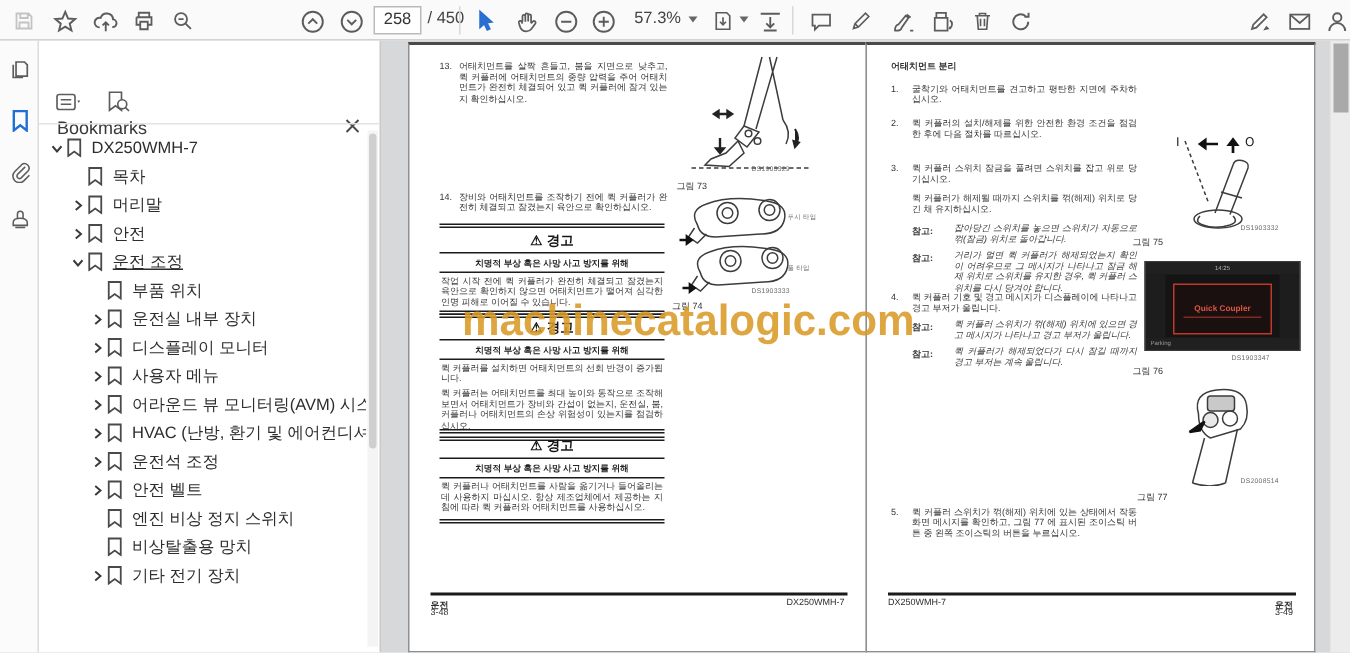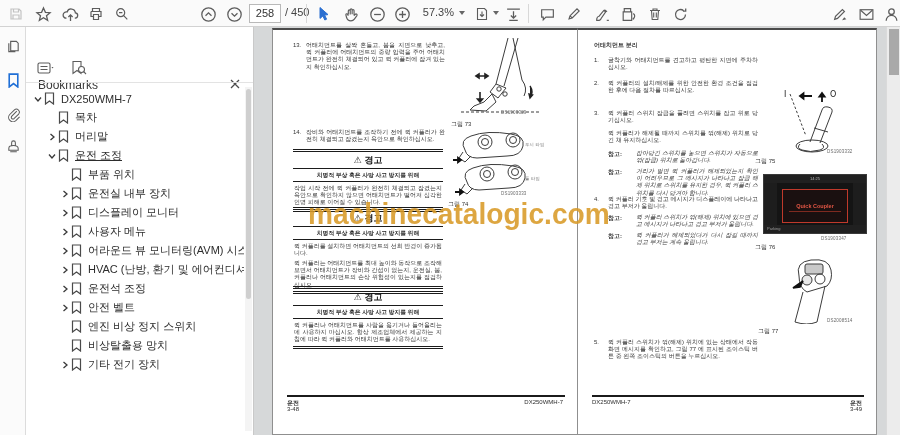--- a/index.html
+++ b/index.html
@@ -70,21 +70,21 @@
   .t6 { font-size:6px; line-height:7.2px; color:#343434; text-align:justify; }
   .num { position:absolute; font-size:6px; color:#343434; }
   .figcap { position:absolute; font-size:6px; color:#343434; }
   .figcode { position:absolute; font-size:4.5px; color:#6a6a6a; letter-spacing:.2px; }
   .abs { position:absolute; }
 
   
   .warn { position:absolute; }
   .w-dbl { height:3px; border-top:1px solid #1b1b1b; border-bottom:1px solid #1b1b1b; }
   .w-head { text-align:center; font-size:9px; font-weight:bold; color:#141414;
-    padding:2px 0 1px; }
+    padding:2px 0 1px;font-family:Liberation Serif, serif; }
   .w-tri { font-size:9px; margin-right:3px; }
   .w-sub { border-top:1px solid #1b1b1b; border-bottom:1px solid #1b1b1b;
     text-align:center; font-size:5.8px; font-weight:bold; color:#222; padding:1.5px 0; }
   .w-body { padding:2.5px 1px; }
   .w-body > div + div { margin-top:3px; }
 
   .note-label { position:absolute; font-size:6px; font-weight:bold; color:#343434; }
   .note-text { position:absolute; font-size:6px; line-height:7.2px; color:#3a3a3a;
     font-style:italic; text-align:justify; }
 
@@ -331,20 +331,33 @@
               <path d="M2.5 1 6 4 2.5 7" fill="none" stroke="#3a3a3a" stroke-width="1.3"></path>
             </svg>
           </span>
           <span class="bm-ic">
             <svg width="11" height="13" viewBox="0 0 11 13">
               <path d="M1.5 1h8v11L5.5 9 1.5 12z" fill="none" stroke="#4a4a4a" stroke-width="1.2"></path>
             </svg>
           </span>
           <span class="bm-label">머리말</span>
         </div>
+        <div class="bm-row lvl1">
+          <span class="bm-chev">
+            <svg width="8" height="8" viewBox="0 0 8 8">
+              <path d="M2.5 1 6 4 2.5 7" fill="none" stroke="#3a3a3a" stroke-width="1.3"></path>
+            </svg>
+          </span>
+          <span class="bm-ic">
+            <svg width="11" height="13" viewBox="0 0 11 13">
+              <path d="M1.5 1h8v11L5.5 9 1.5 12z" fill="none" stroke="#4a4a4a" stroke-width="1.2"></path>
+            </svg>
+          </span>
+          <span class="bm-label">안전</span>
+        </div>
         <div class="bm-row lvl1 sel">
           <span class="bm-chev">
             <svg width="8" height="8" viewBox="0 0 8 8">
               <path d="M1 2.5 4 6 7 2.5" fill="none" stroke="#3a3a3a" stroke-width="1.3"></path>
             </svg>
           </span>
           <span class="bm-ic">
             <svg width="11" height="13" viewBox="0 0 11 13">
               <path d="M1.5 1h8v11L5.5 9 1.5 12z" fill="none" stroke="#4a4a4a" stroke-width="1.2"></path>
             </svg>

